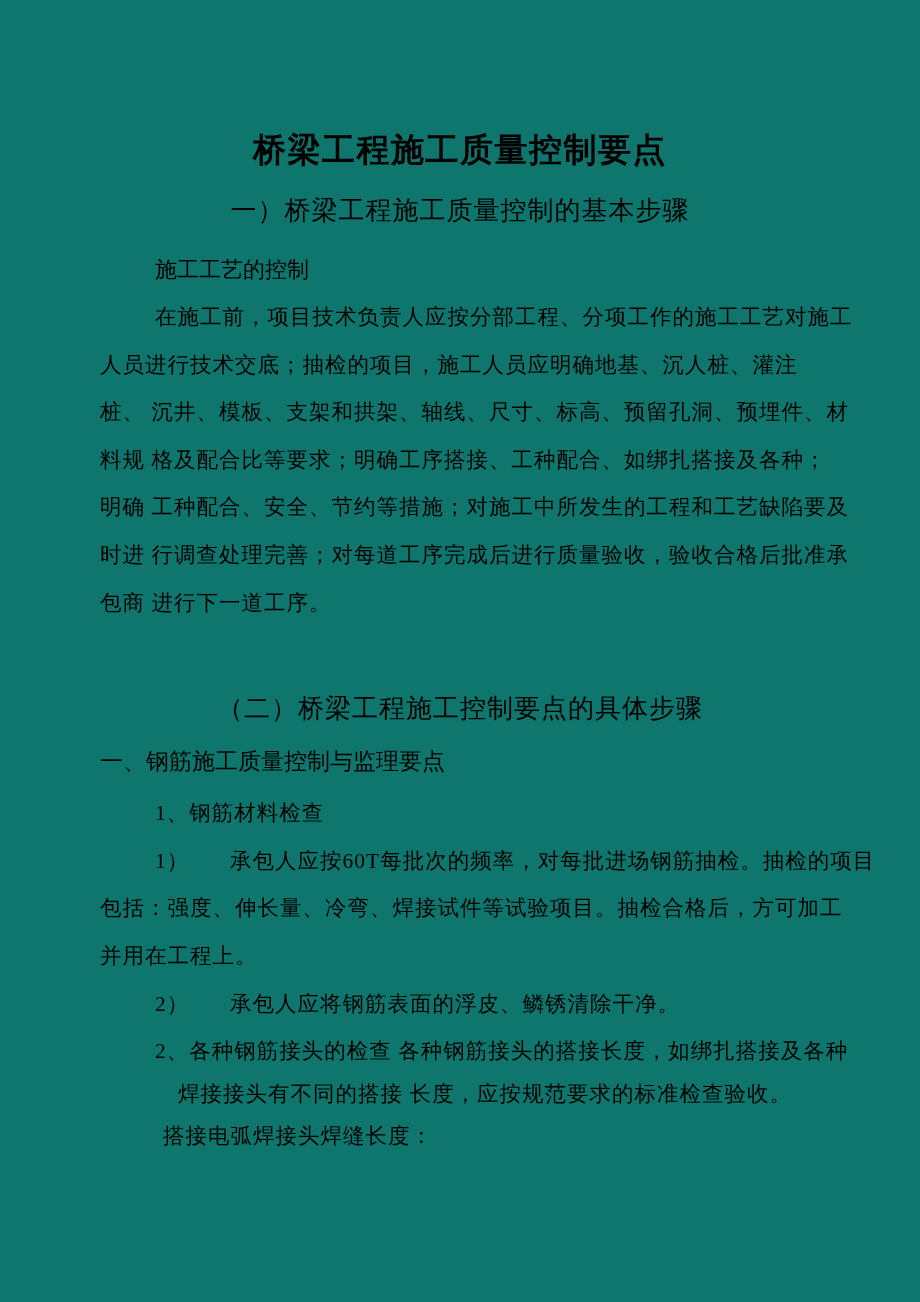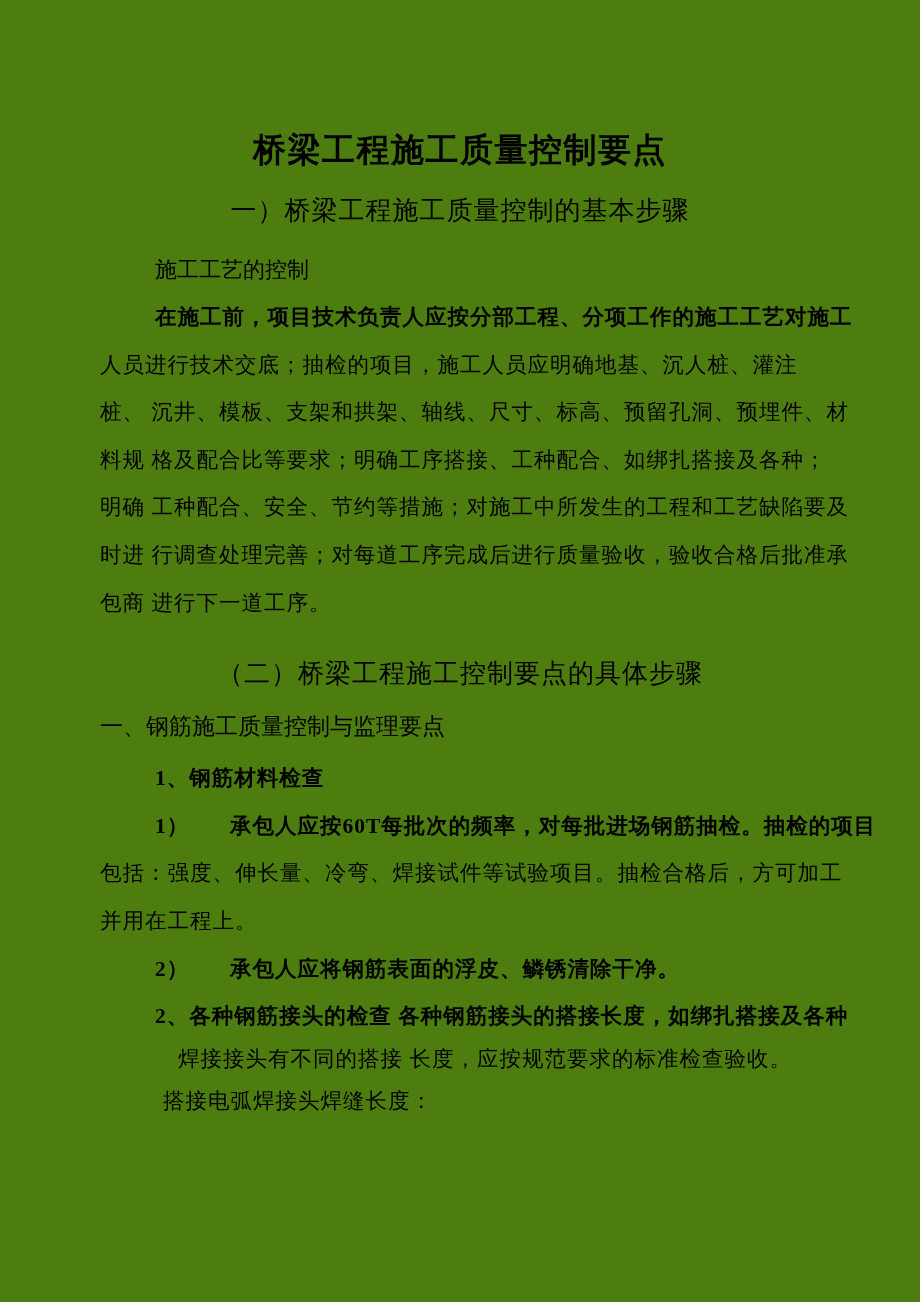--- a/index.html
+++ b/index.html
@@ -4,21 +4,21 @@
 <style>
   html, body { margin: 0; padding: 0; }
   body { background: #ffffff; }
   * { box-sizing: border-box; }
 
   .page {
     position: relative;
     width: 920px;
     height: 1302px;
     margin: 0 auto;
-    background: #4d7c0f;
+    background: #0f766e;
     color: #000000;
     font-family: "Liberation Serif", "DejaVu Serif", serif;
     overflow: hidden;
   }
   .content { padding: 0 100px; }
 
   .doc-title {
     margin: 0;
     padding-top: 128px;
     text-align: center;
@@ -30,21 +30,21 @@
   }
   .section-heading {
     margin: 20px 0 0;
     text-align: center;
     font-size: 26px;
     font-weight: normal;
     line-height: 38px;
     letter-spacing: 1px;
     white-space: pre;
   }
-  .section-heading.second { margin-top: 28px; }
+  .section-heading.second { margin-top: 63px; }
 
   .sub1 {
     margin: 24px 0 0;
     font-size: 22px;
     line-height: 32px;
     padding-left: 55px;
     white-space: pre;
   }
   .sec2-sub {
     margin: 17px 0 0;
@@ -55,21 +55,21 @@
 
   .para { margin-top: 8px; }
   .para.blockA { margin-top: 11px; }
 
   .line {
     font-size: 21.5px;
     line-height: 47.6px;
     letter-spacing: 1px;
     white-space: pre;
   }
-  .ind { padding-left: 55px; font-weight: bold; }
+  .ind { padding-left: 55px; }
   .ind50 { padding-left: 50px; text-align: center; }
   .ind63 { padding-left: 63px; }
   .lh44 { line-height: 44px; margin-top: -4px; }
   .lh40 { line-height: 40px; }
 
   .marker { display: inline-block; width: 75px; }
 </style>
 </head>
 <body>
 

